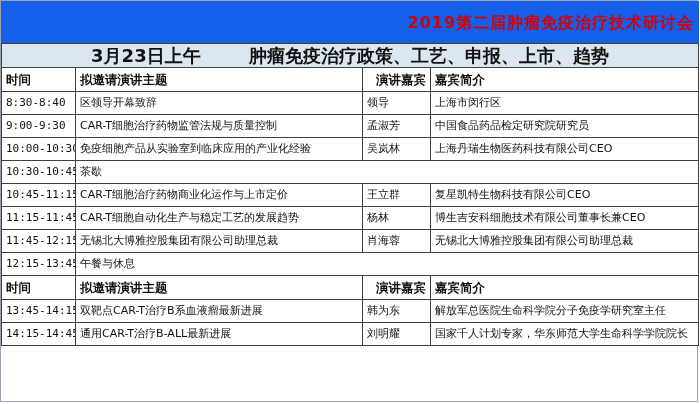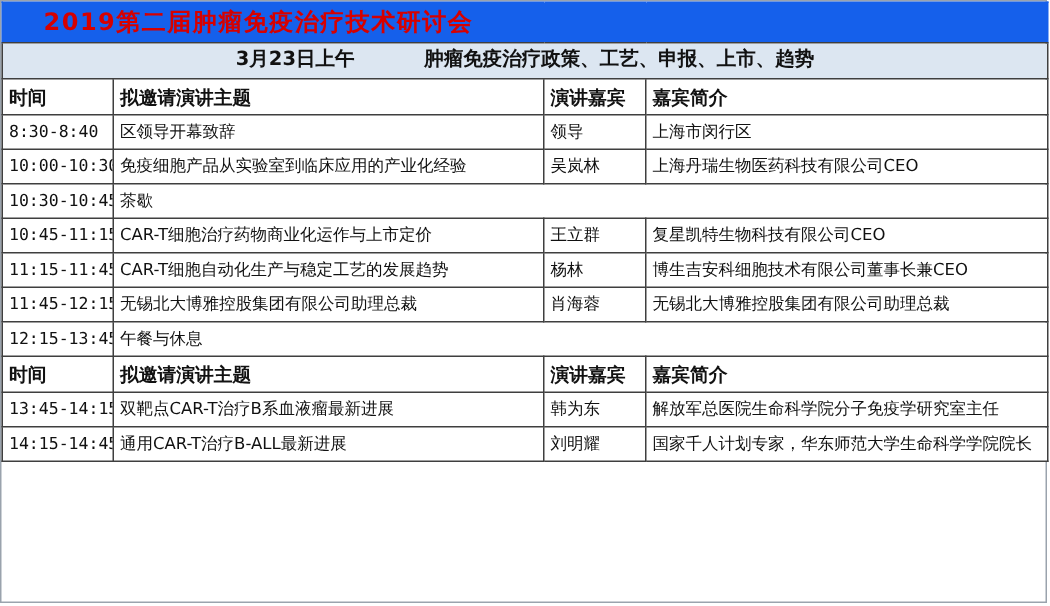--- a/index.html
+++ b/index.html
@@ -33,41 +33,41 @@
   col.c-time{width:74px;}
   col.c-topic{width:287px;}
   col.c-speaker{width:68px;}
   col.c-bio{width:268px;}
 
   tr.title-row td{
     background:#1560eb;
     color:#d60000;
     font-weight:bold;
     font-size:16px;
-    text-align:left;
-    height:27px;
+    text-align:right;
+    height:42px;
     border:1px solid #1560eb;
     border-bottom:1px solid #3f3f3f;
     letter-spacing:1px;
     padding-left:27px;
   }
   tr.section-row td{
     background:#dce6f1;
     font-weight:bold;
-    font-size:13px;
+    font-size:18px;
     text-align:center;
     height:24px;
   }
   tr.section-row .section-date{margin-right:42px;}
   tr.head-row td{
     font-weight:bold;
     font-size:12.5px;
     height:24px;
   }
-  td.cell-speaker-head{text-align:left;}
+  td.cell-speaker-head{text-align:right;}
   td.cell-time{font-family:"DejaVu Sans Mono","Liberation Mono",monospace;font-size:11.5px;}
 </style>
 </head>
 <body>
 
 <div class="page">
 <table class="agenda">
   <colgroup>
     <col class="c-time">
         <col class="c-topic">
@@ -92,20 +92,26 @@
     <td>拟邀请演讲主题</td>
     <td class="cell-speaker-head">演讲嘉宾</td>
     <td>嘉宾简介</td>
   </tr>
 
   <tr>
     <td class="cell-time">8:30-8:40</td>
     <td>区领导开幕致辞</td>
     <td>领导</td>
     <td>上海市闵行区</td>
+  </tr>
+  <tr>
+    <td class="cell-time">9:00-9:30</td>
+    <td>CAR-T细胞治疗药物监管法规与质量控制</td>
+    <td>孟淑芳</td>
+    <td>中国食品药品检定研究院研究员</td>
   </tr>
   <tr>
     <td class="cell-time">10:00-10:30</td>
     <td>免疫细胞产品从实验室到临床应用的产业化经验</td>
     <td>吴岚林</td>
     <td>上海丹瑞生物医药科技有限公司CEO</td>
   </tr>
   <tr>
     <td class="cell-time">10:30-10:45</td>
     <td colspan="3">茶歇</td>

